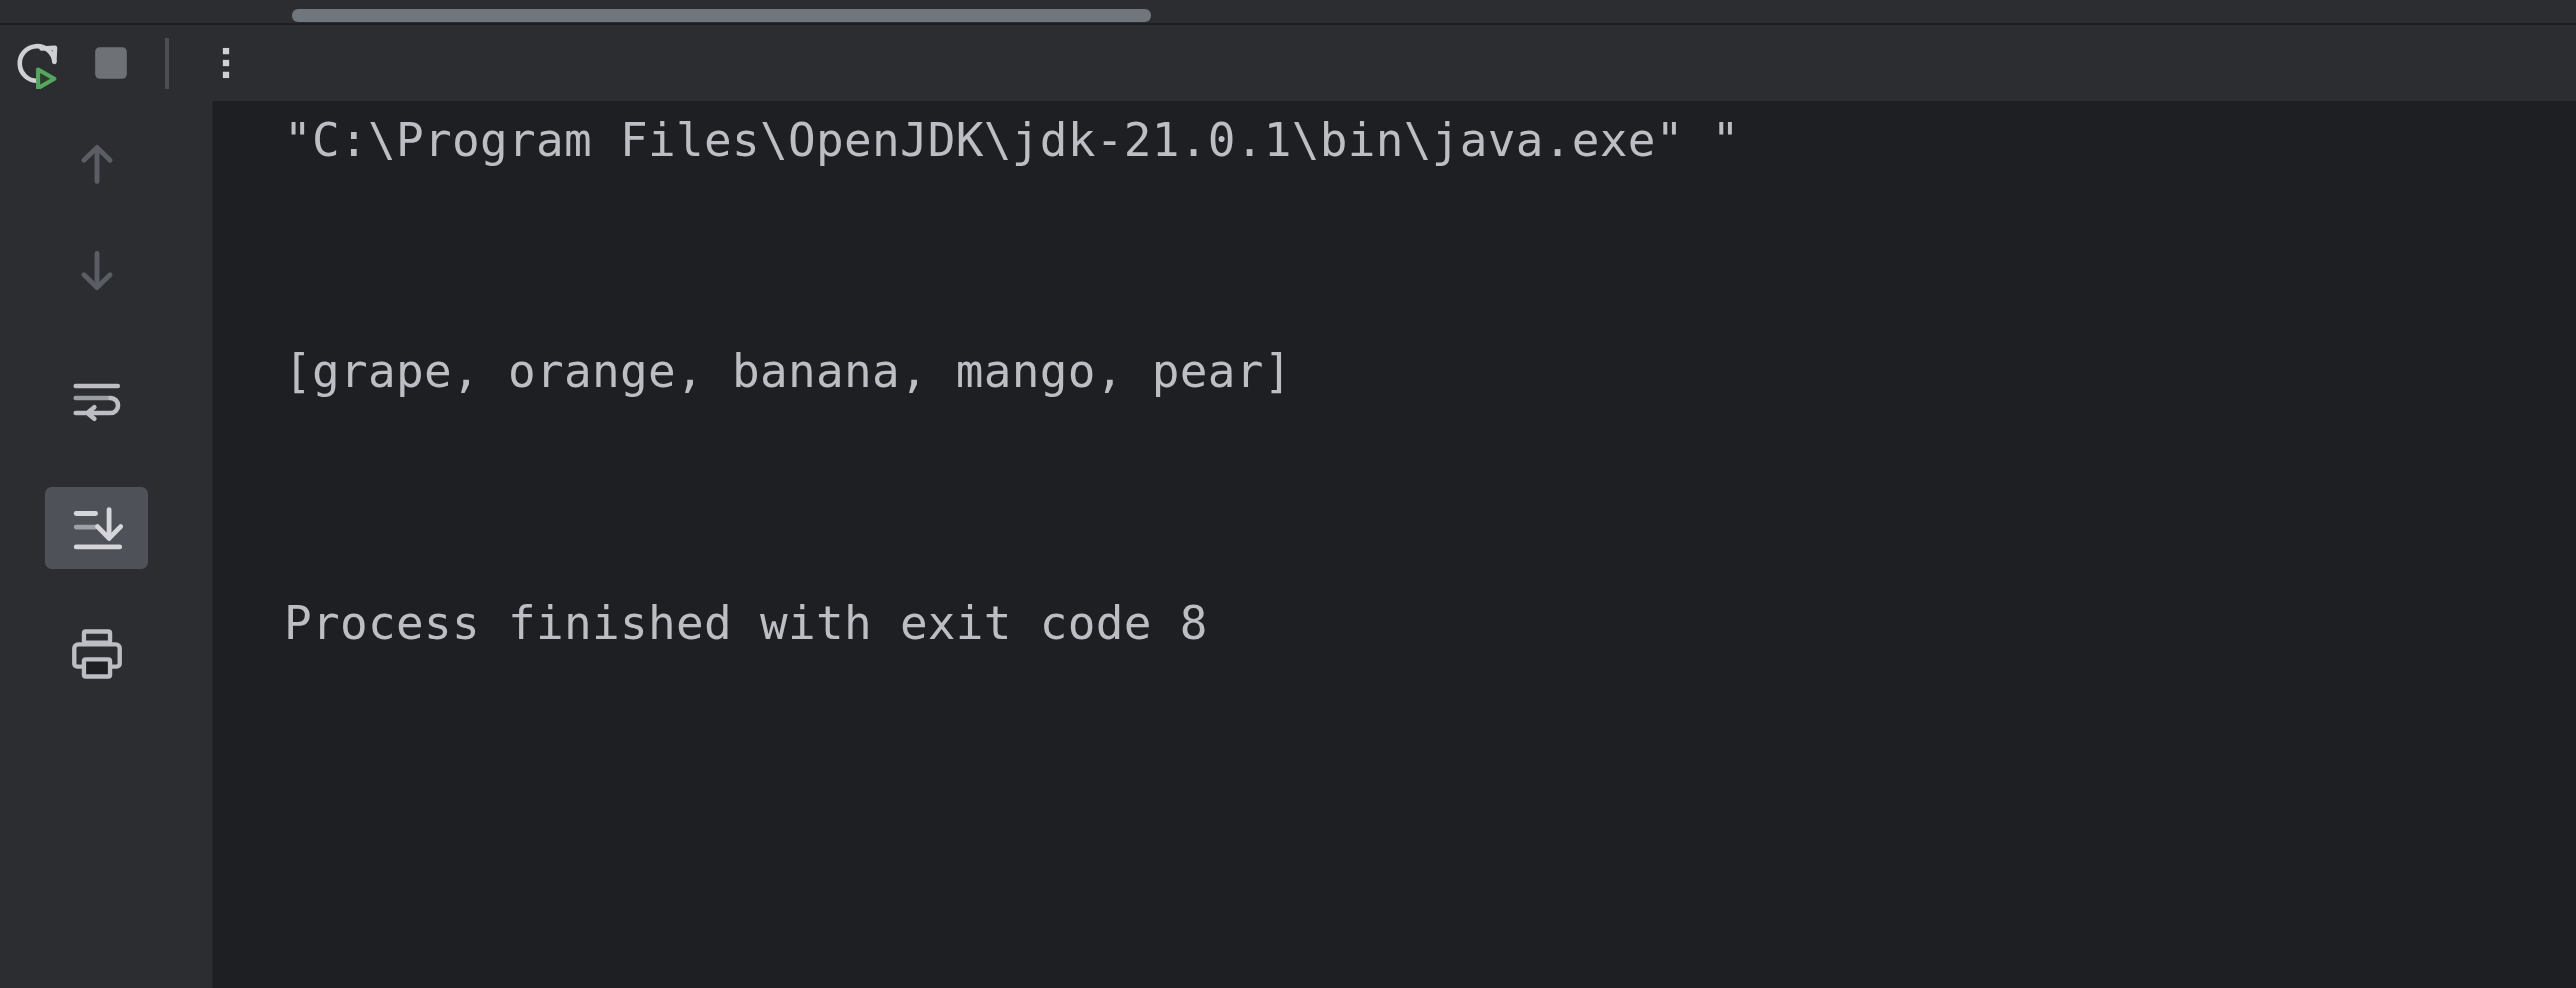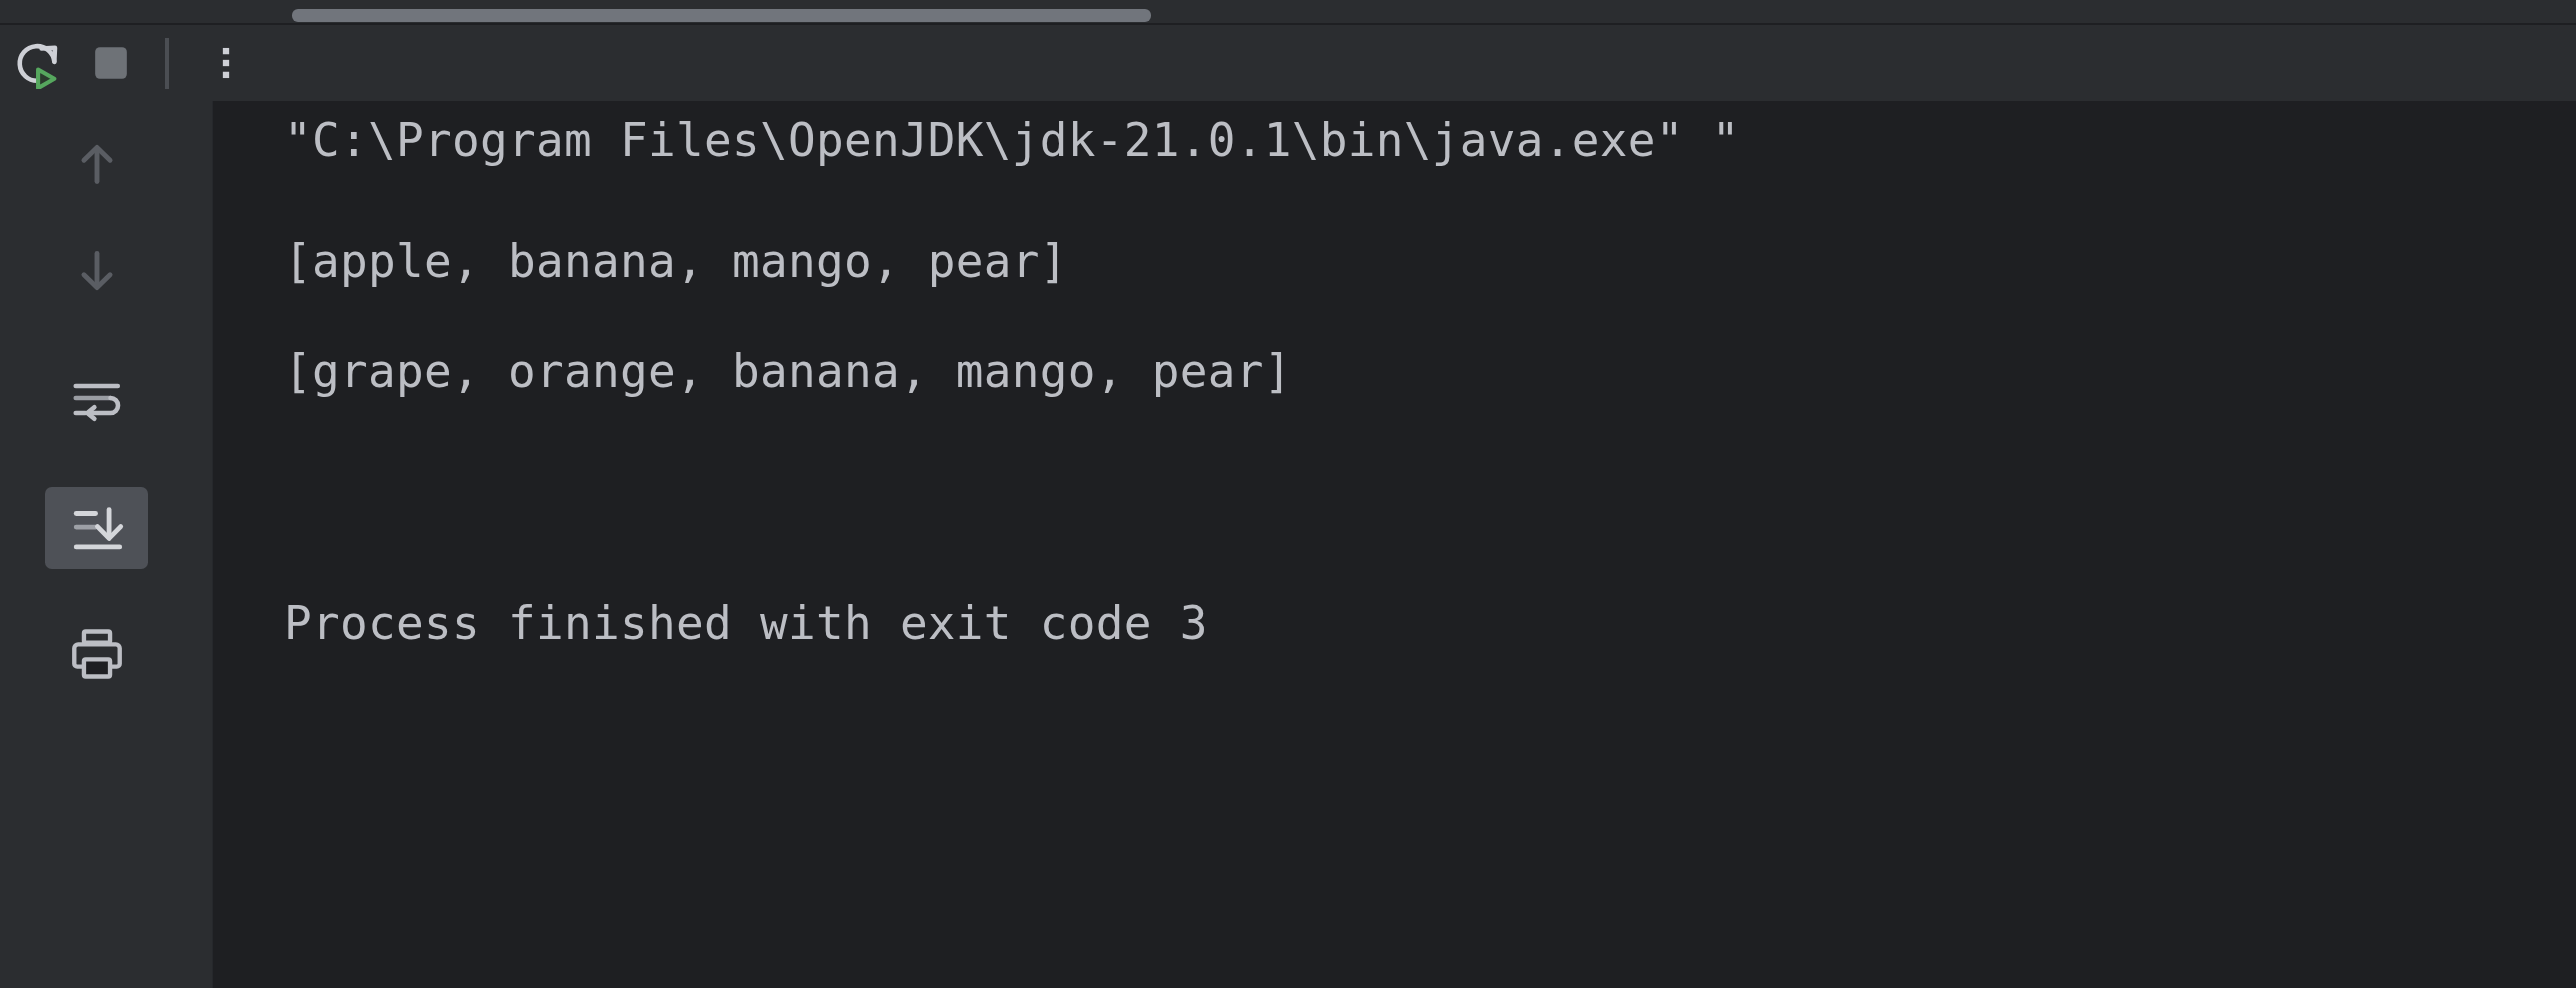--- a/index.html
+++ b/index.html
@@ -235,21 +235,20 @@
           <path d="M4.2 8.0 H19.8 a1.6 1.6 0 0 1 1.6 1.6 V16.0 a1.2 1.2 0 0 1 -1.2 1.2 H3.8 a1.2 1.2 0 0 1 -1.2 -1.2 V9.6 A1.6 1.6 0 0 1 4.2 8.0 Z" fill="none" stroke="#bcbec4" stroke-width="1.8"></path>
           <rect x="6.6" y="14.2" width="10.8" height="7.1" rx="0.7" fill="#1e1f22" stroke="#bcbec4" stroke-width="1.8"></rect>
         </svg>
       </div>
 
       <div class="gutter-edge"></div>
     </div>
 
     <div class="console">
       <div class="line" style="top:9.4px;">"C:\Program Files\OpenJDK\jdk-21.0.1\bin\java.exe" "</div>
-      <div class="line" style="top:130px;">[apple, banana, mango, pear]</div>
       <div class="line" style="top:240px;">[grape, orange, banana, mango, pear]</div>
       <div class="line" style="top:372px;"></div>
-      <div class="line" style="top:492px;">Process finished with exit code 3</div>
+      <div class="line" style="top:492px;">Process finished with exit code 8</div>
     </div>
 
   </div>
 </div>
 
 
 </body></html>

